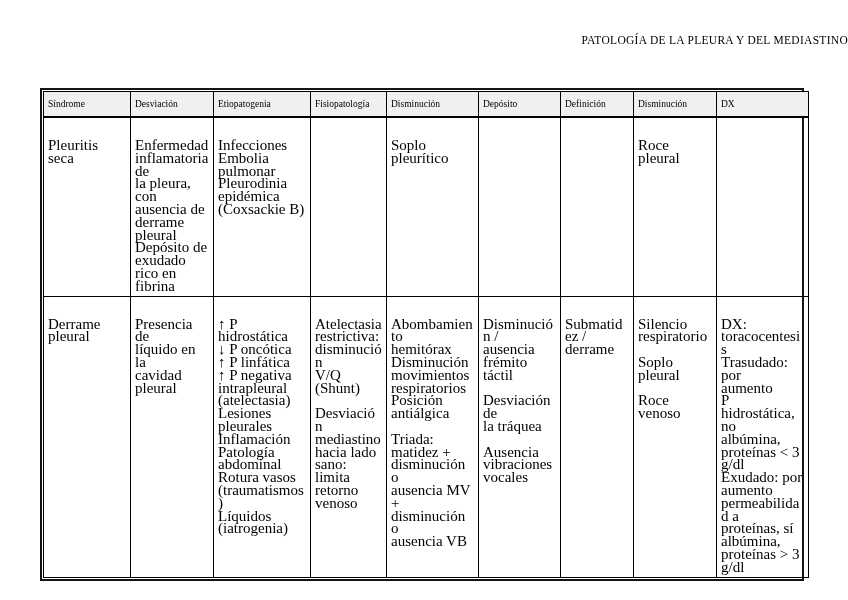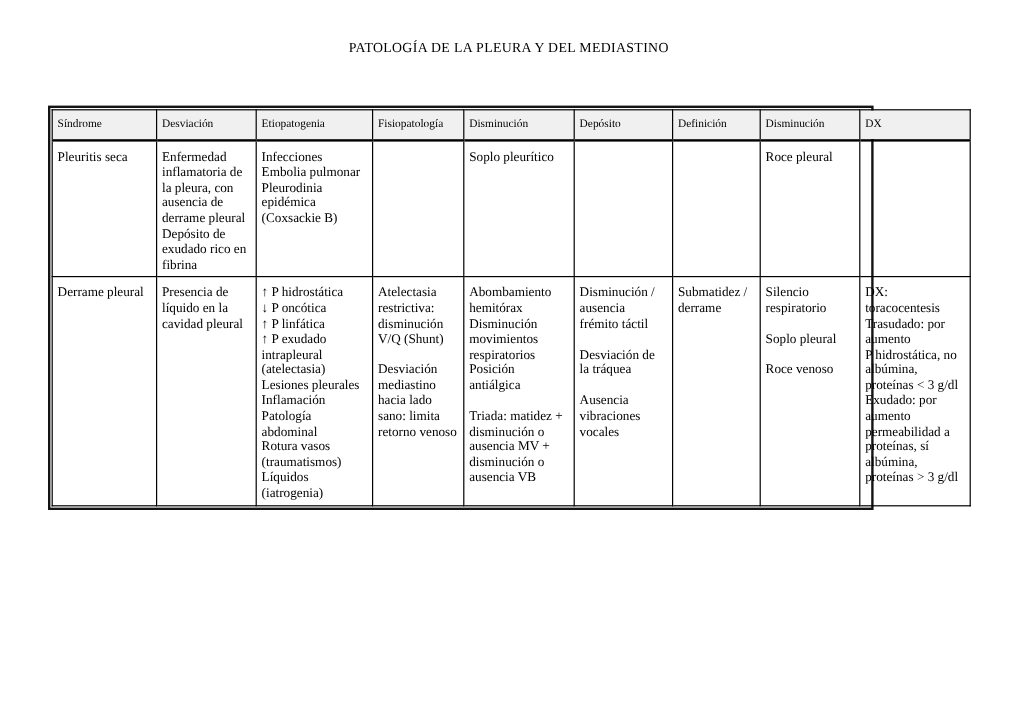--- a/index.html
+++ b/index.html
@@ -14,31 +14,31 @@
     width: 848px;
     height: 600px;
     background: #ffffff;
     overflow: hidden;
   }
   .doc-title {
     position: absolute;
     top: 34px;
     left: 0;
     width: 100%;
-    text-align: center;
+    text-align: right;
     font-size: 11.5px;
     letter-spacing: 0.3px;
     font-weight: normal;
     color: #000000;
   }
   .table-wrap {
     position: absolute;
     left: 40px;
     top: 88px;
-    width: 688px;
+    width: 764px;
     box-sizing: border-box;
     border: 2px solid #141414;
     padding: 1px;
     background: #ffffff;
   }
   table.patho {
     width: 100%;
     table-layout: fixed;
     border-collapse: collapse;
   }
@@ -51,22 +51,22 @@
   table.patho th {
     background: #f0f0f0;
     height: 20px;
     vertical-align: middle;
     padding: 2px 4px;
     font-size: 9.5px;
     border-bottom: 2px solid #000000;
   }
   table.patho td {
     vertical-align: top;
-    padding: 7px 4px 3px 4px;
-    font-size: 11px;
+    padding: 21px 4px 3px 4px;
+    font-size: 15px;
     line-height: 12.8px;
     white-space: pre-line;
     word-wrap: break-word;
   }
   tr.row-1 { height: 109px; }
   tr.row-2 { height: 191px; }
 </style>
 </head>
 <body>
 
@@ -124,21 +124,21 @@
           <td></td>
         </tr>
         <tr class="row-2">
           <td>Derrame pleural</td>
           <td>Presencia de
 líquido en la
 cavidad pleural</td>
           <td>↑ P hidrostática
 ↓ P oncótica
 ↑ P linfática
-↑ P exudado
+↑ P negativa
 intrapleural
 (atelectasia)
 Lesiones pleurales
 Inflamación
 Patología
 abdominal
 Rotura vasos
 (traumatismos)
 Líquidos
 (iatrogenia)</td>

